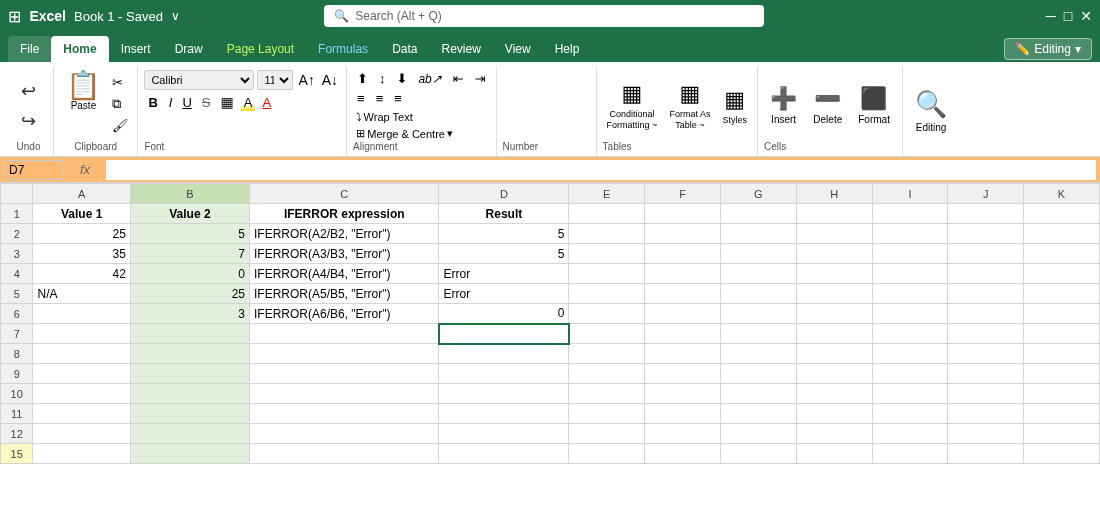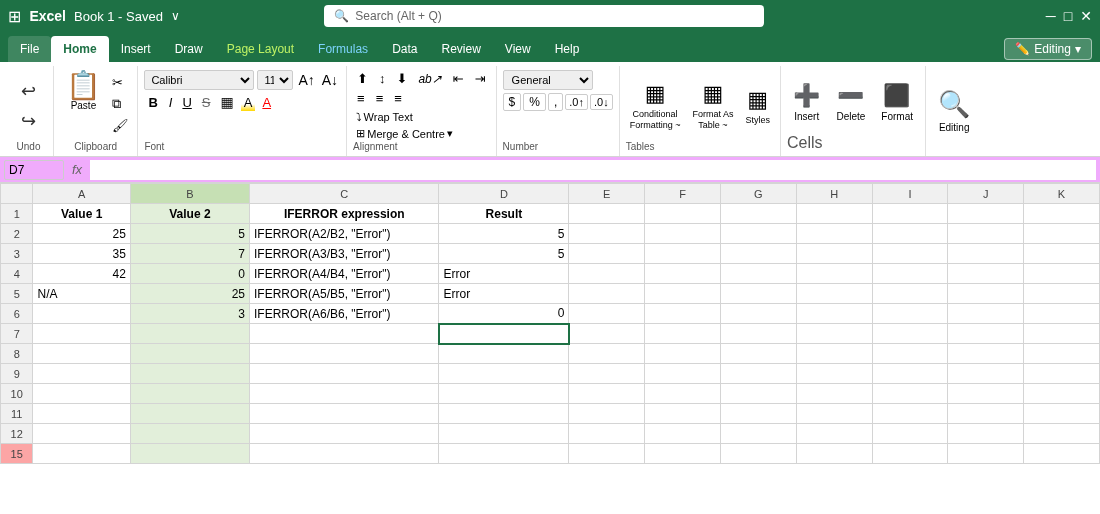--- a/index.html
+++ b/index.html
@@ -200,32 +200,20 @@
           <span>⊞</span>
           <span>Merge &amp; Centre</span>
           <span>▾</span>
         </div>
       </div>
     </div>
     <div style="font-size:10px;color:#555;margin-top:auto;">Alignment</div>
   </div>
 
   <div style="display:flex;flex-direction:column;border-right:1px solid #e0e0e0;padding:4px 6px;min-width:100px;">
-    <div style="display:flex;flex-direction:column;gap:3px;flex:1;">
-      <select style="border:1px solid #ccc;border-radius:2px;padding:1px 4px;font-size:11px;width:90px;height:20px;">
-        <option>General</option>
-      </select>
-      <div style="display:flex;gap:2px;align-items:center;">
-        <span style="cursor:pointer;padding:1px 5px;border-radius:2px;font-size:12px;border:1px solid #ccc;">$</span>
-        <span style="cursor:pointer;padding:1px 5px;border-radius:2px;font-size:12px;border:1px solid #ccc;">%</span>
-        <span style="cursor:pointer;padding:1px 5px;border-radius:2px;font-size:12px;border:1px solid #ccc;">,</span>
-        <span style="cursor:pointer;padding:1px 3px;border-radius:2px;font-size:11px;border:1px solid #ccc;">.0↑</span>
-        <span style="cursor:pointer;padding:1px 3px;border-radius:2px;font-size:11px;border:1px solid #ccc;">.0↓</span>
-      </div>
-    </div>
     <div style="font-size:10px;color:#555;margin-top:auto;">Number</div>
   </div>
 
   <div style="display:flex;flex-direction:column;border-right:1px solid #e0e0e0;padding:4px 6px;min-width:140px;">
     <div style="display:flex;gap:4px;flex:1;align-items:center;">
       <div style="display:flex;flex-direction:column;align-items:center;cursor:pointer;padding:2px 4px;border-radius:3px;font-size:10px;gap:2px;max-width:60px;text-align:center;">
         <span style="font-size:22px;">▦</span>
         <span style="font-size:9px;line-height:1.2;">Conditional<br>Formatting ~</span>
       </div>
       <div style="display:flex;flex-direction:column;align-items:center;cursor:pointer;padding:2px 4px;border-radius:3px;font-size:10px;gap:2px;max-width:60px;text-align:center;">
@@ -248,36 +236,36 @@
       </div>
       <div style="display:flex;flex-direction:column;align-items:center;cursor:pointer;padding:2px 6px;border-radius:3px;font-size:10px;gap:2px;">
         <span style="font-size:22px;">➖</span>
         <span style="font-size:10px;">Delete</span>
       </div>
       <div style="display:flex;flex-direction:column;align-items:center;cursor:pointer;padding:2px 6px;border-radius:3px;font-size:10px;gap:2px;">
         <span style="font-size:22px;">⬛</span>
         <span style="font-size:10px;">Format</span>
       </div>
     </div>
-    <div style="font-size:16px;color:#555;margin-top:auto;">Cells</div>
+    <div style="font-size:10px;color:#555;margin-top:auto;">Cells</div>
   </div>
 
   <div style="display:flex;flex-direction:column;padding:4px 6px;min-width:50px;align-items:center;">
     <div style="flex:1;display:flex;align-items:center;justify-content:center;">
       <div style="display:flex;flex-direction:column;align-items:center;cursor:pointer;padding:2px 6px;border-radius:3px;font-size:10px;gap:2px;">
         <span style="font-size:26px;">🔍</span>
         <span style="font-size:10px;">Editing</span>
       </div>
     </div>
     <div style="font-size:10px;color:#555;margin-top:auto;"></div>
   </div>
 
 </div>
 
-<div id="formula-bar" style="display:flex;align-items:center;border-bottom:1px solid #d4d4d4;height:26px;padding:0 4px;gap:4px;background:#f0abfc;">
+<div id="formula-bar" style="display:flex;align-items:center;border-bottom:1px solid #d4d4d4;height:26px;padding:0 4px;gap:12px;background:#fdba74;">
   <div style="border:1px solid #ccc;border-radius:2px;width:60px;height:20px;padding:0 4px;font-size:12px;display:flex;align-items:center;">
     <span>D7</span>
   </div>
   <span style="color:#666;font-style:italic;font-size:13px;padding:0 4px;">fx</span>
   <input type="text" style="flex: 1 1 0%; border: none; outline: none; font-size: 12px; height: 20px;" value="">
 </div>
 
 <div id="spreadsheet" style="overflow:auto; flex:1;">
   <table style="border-collapse:collapse;table-layout:fixed;">
     <colgroup>
@@ -481,21 +469,21 @@
           <td style="border:1px solid #d4d4d4;height:20px;background:#fff;"></td>
           <td style="border:1px solid #d4d4d4;height:20px;background:#fff;"></td>
           <td style="border:1px solid #d4d4d4;height:20px;background:#fff;"></td>
           <td style="border:1px solid #d4d4d4;height:20px;background:#fff;"></td>
           <td style="border:1px solid #d4d4d4;height:20px;background:#fff;"></td>
           <td style="border:1px solid #d4d4d4;height:20px;background:#fff;"></td>
           <td style="border:1px solid #d4d4d4;height:20px;background:#fff;"></td>
           <td style="border:1px solid #d4d4d4;height:20px;background:#fff;"></td>
         </tr>
       <tr>
-          <td style="background:#fca5a5;border:1px solid #d4d4d4;text-align:center;font-size:11px;color:#444;height:20px;">15</td>
+          <td style="background:#fef9c3;border:1px solid #d4d4d4;text-align:center;font-size:11px;color:#444;height:20px;">15</td>
           <td style="border:1px solid #d4d4d4;height:20px;background:#fff;"></td>
           <td style="border:1px solid #d4d4d4;height:20px;background:#e2efda;"></td>
           <td style="border:1px solid #d4d4d4;height:20px;background:#fff;"></td>
           <td style="border:1px solid #d4d4d4;height:20px;background:#fff;"></td>
           <td style="border:1px solid #d4d4d4;height:20px;background:#fff;"></td>
           <td style="border:1px solid #d4d4d4;height:20px;background:#fff;"></td>
           <td style="border:1px solid #d4d4d4;height:20px;background:#fff;"></td>
           <td style="border:1px solid #d4d4d4;height:20px;background:#fff;"></td>
           <td style="border:1px solid #d4d4d4;height:20px;background:#fff;"></td>
           <td style="border:1px solid #d4d4d4;height:20px;background:#fff;"></td>

